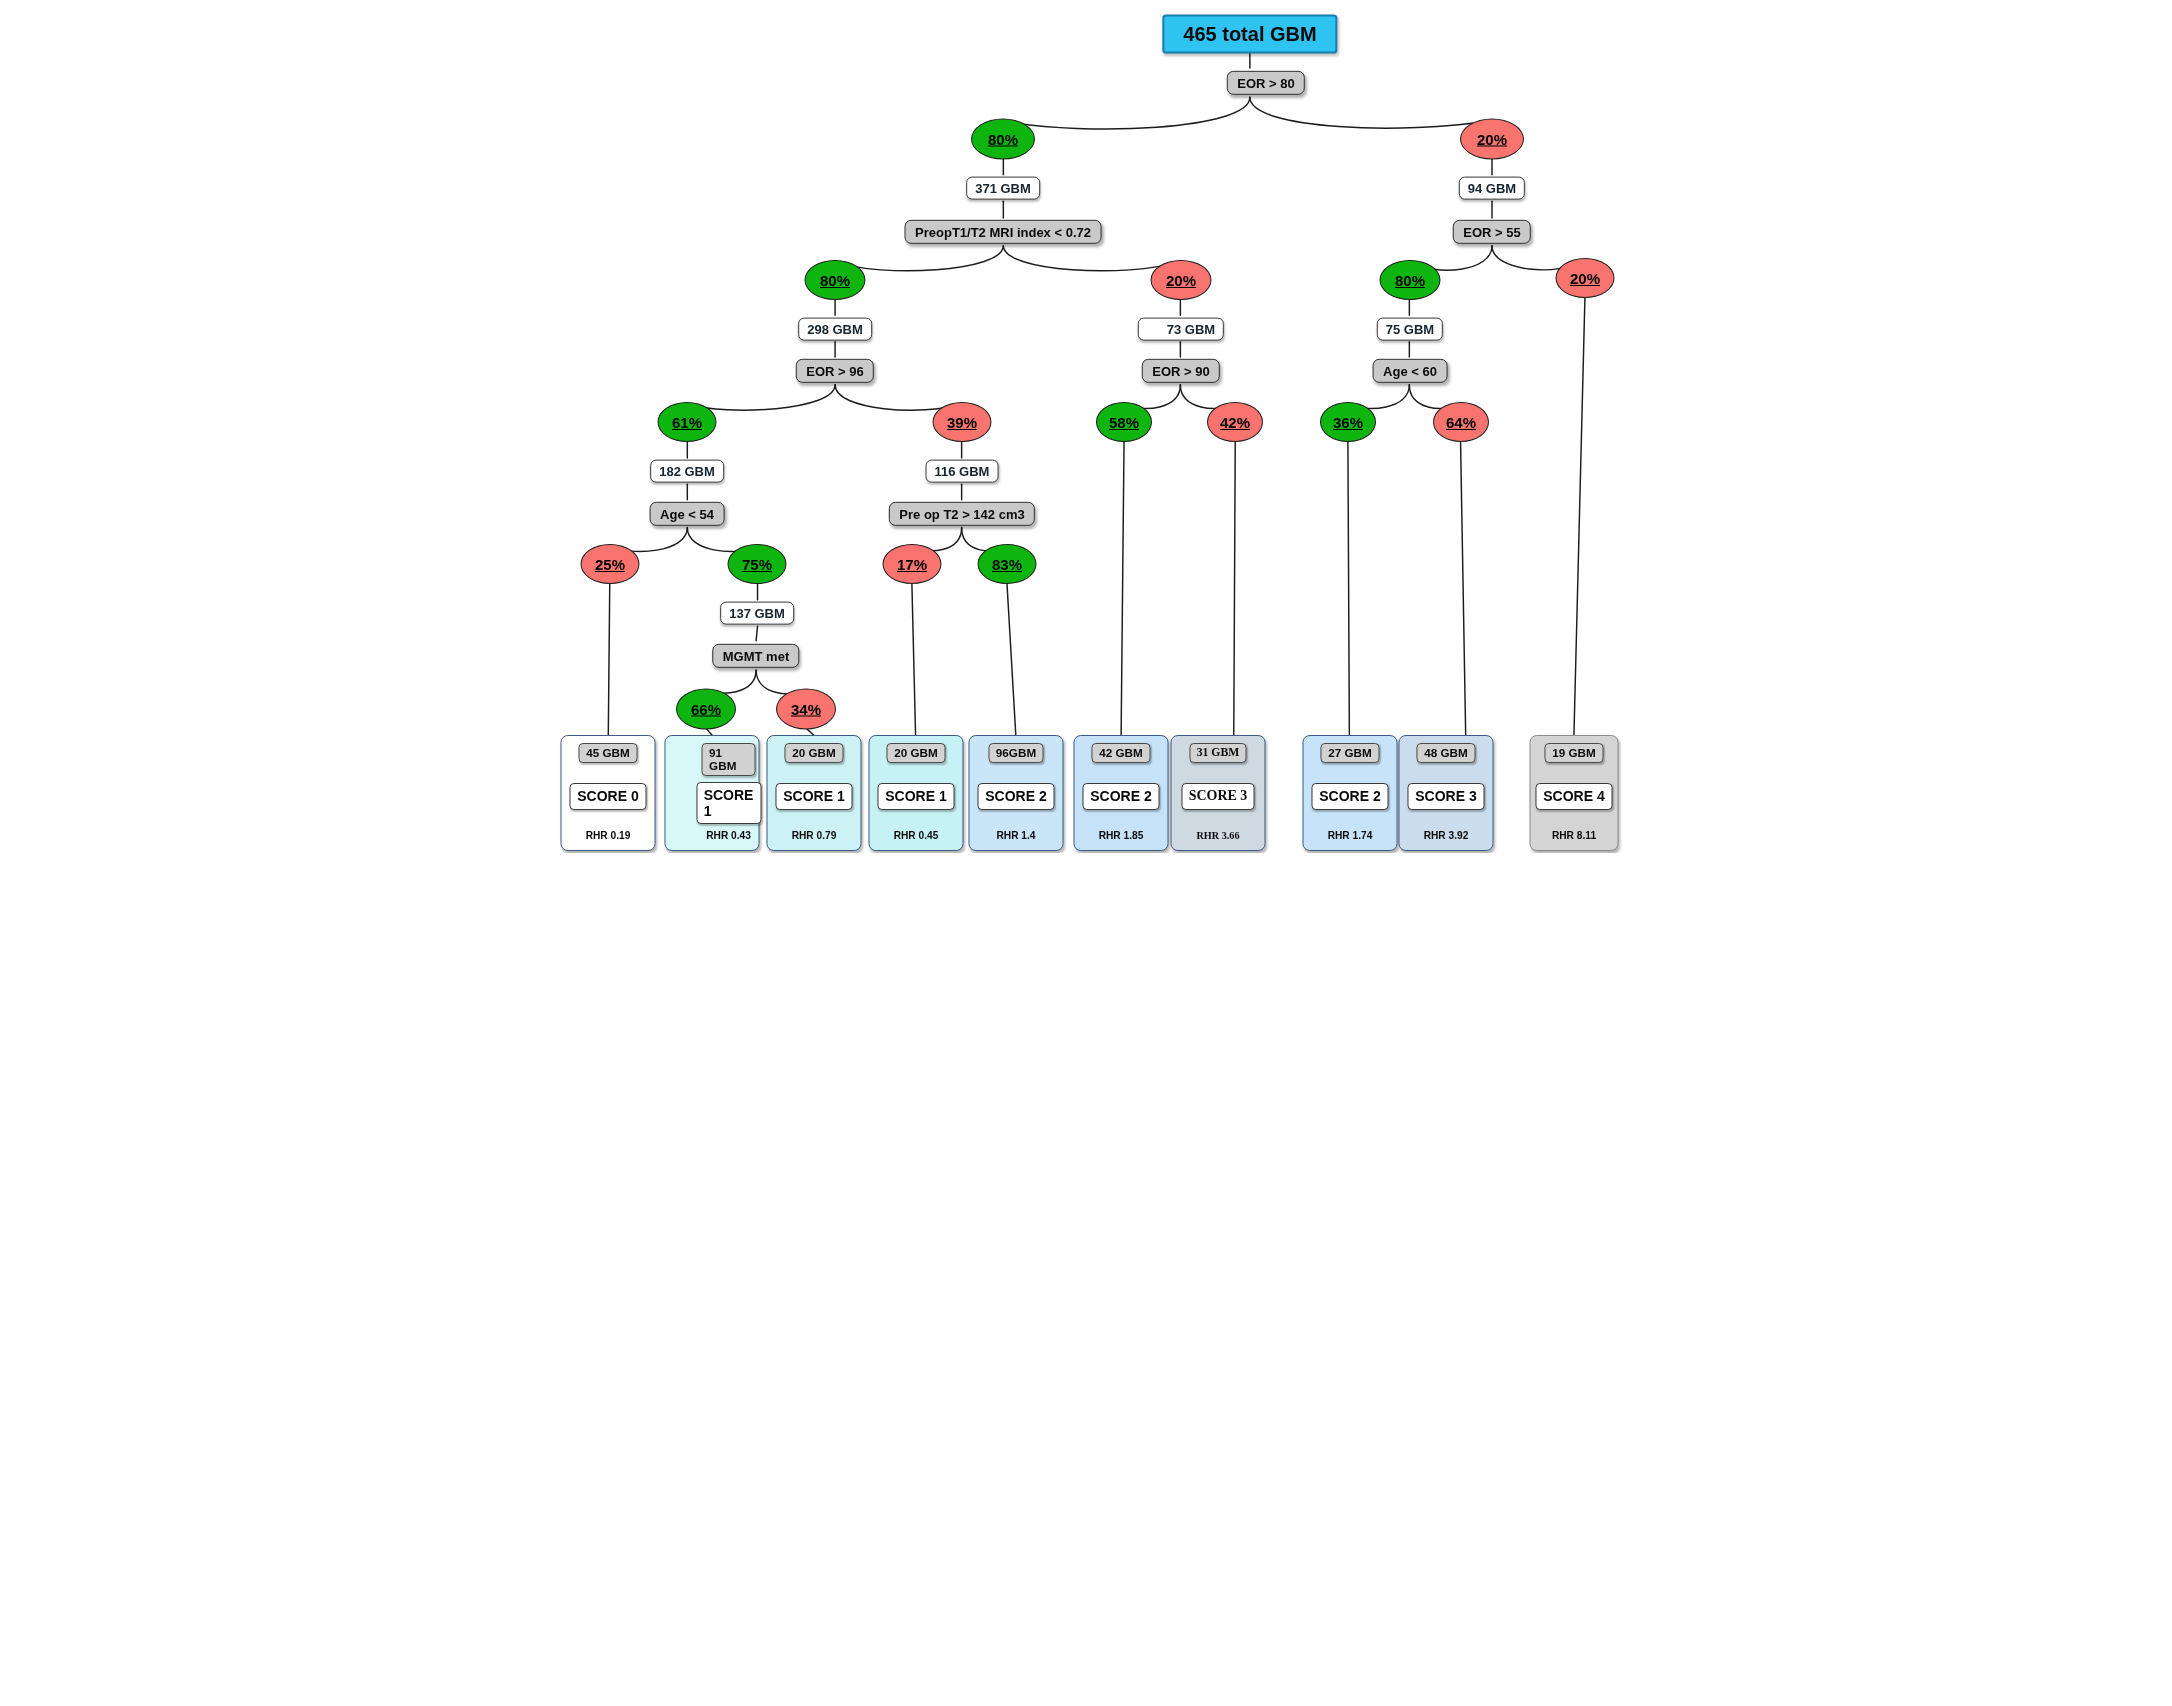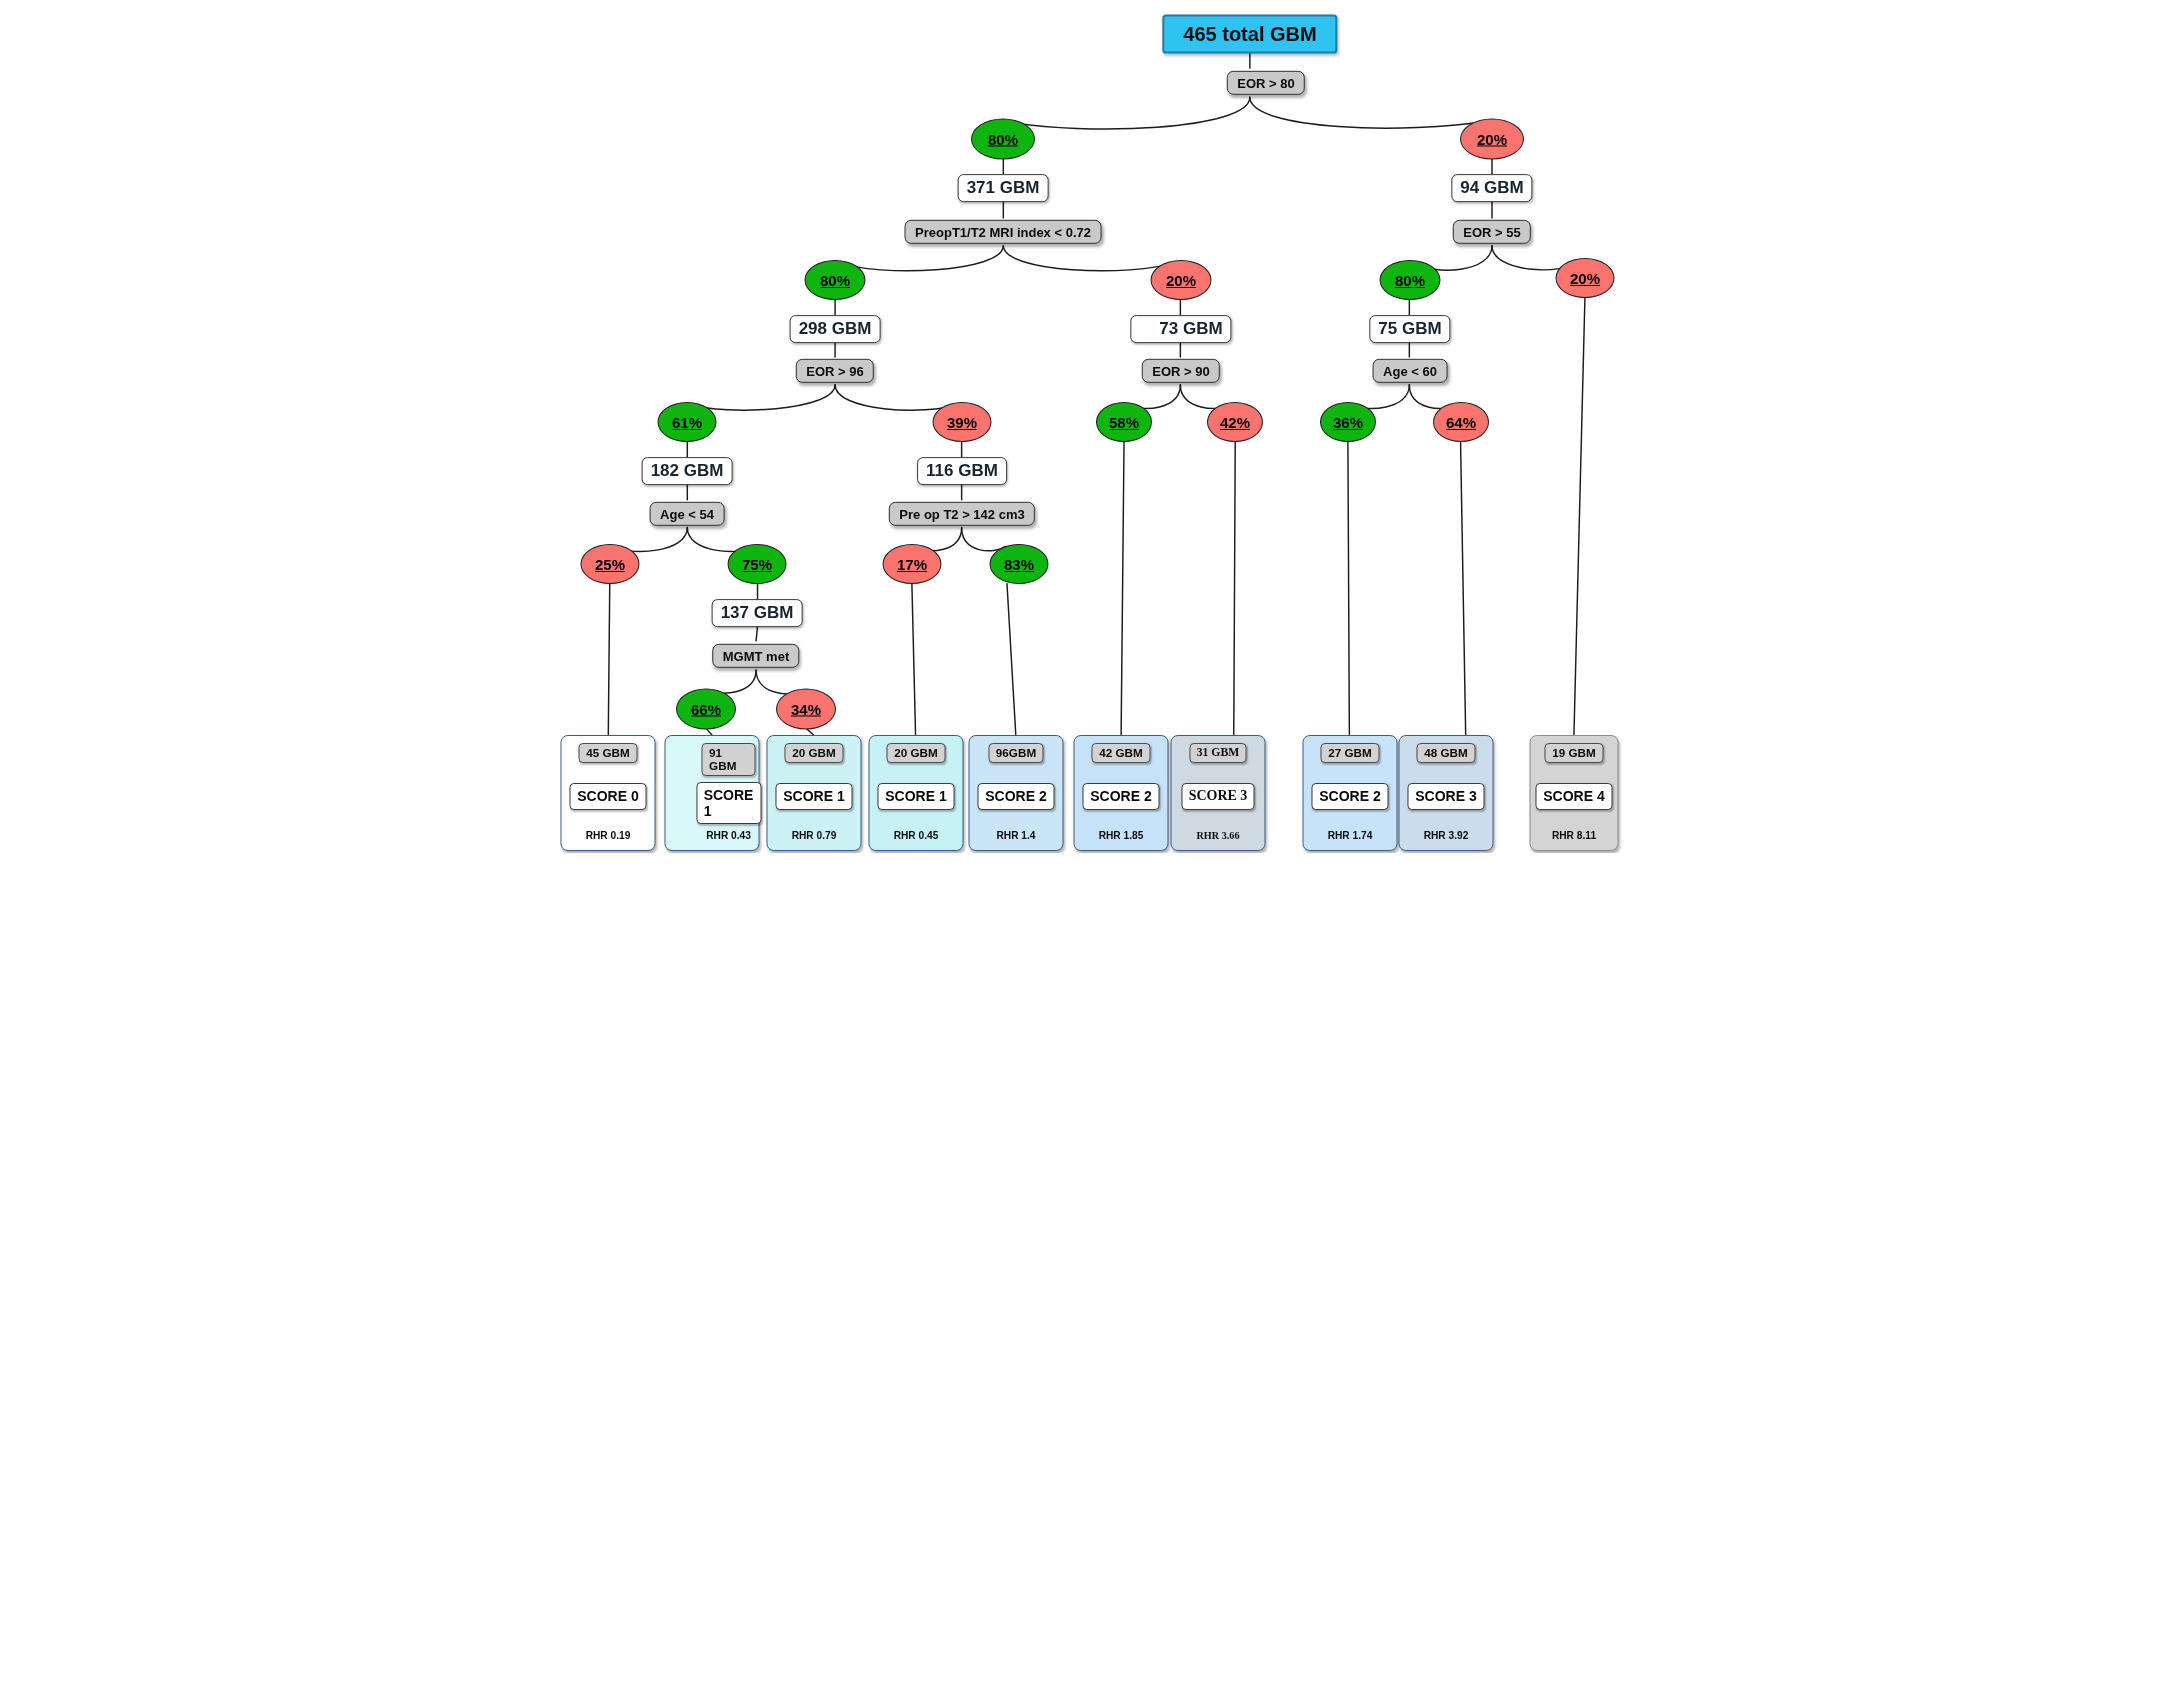--- a/index.html
+++ b/index.html
@@ -6,21 +6,21 @@
   .stage{position:relative;width:1086px;height:853px;margin:0 auto;background:#ffffff;overflow:hidden;}
   svg.edges{position:absolute;left:0;top:0;width:1086px;height:853px;}
   svg.edges path{stroke:#1c1c1c;stroke-width:2;fill:none;stroke-linecap:round;}
   .node{position:absolute;transform:translate(-50%,-50%);display:flex;align-items:center;justify-content:center;
         text-align:center;box-sizing:border-box;white-space:nowrap;}
   .rootbox{background:#2fc3f2;border:2.2px solid #177fb0;border-radius:3.7px;padding:5.9px 19px;
            font-size:20px;font-weight:800;color:#0a0a0a;box-shadow:1.5px 2.2px 2.9px rgba(0,0,0,0.25);}
   .cond{background:#c9c9c9;border:1.8px solid #2f2f2f;border-radius:6.6px;padding:3.7px 9.5px;
         font-size:13px;font-weight:800;color:#0a0a0a;box-shadow:1.5px 2.2px 2.9px rgba(0,0,0,0.3);}
   .count{background:#ffffff;border:1.5px solid #3a3a3a;border-radius:5.9px;padding:2.9px 8px;
-         font-size:17px;font-weight:800;color:#16242e;box-shadow:0.7px 1.5px 2.2px rgba(0,0,0,0.25);}
+         font-size:13px;font-weight:800;color:#16242e;box-shadow:0.7px 1.5px 2.2px rgba(0,0,0,0.25);}
   .pct{border:1.5px solid #1e1e1e;border-radius:50%;font-size:15px;font-weight:800;color:#000000;text-decoration:underline;}
   .pct.green{background:#0eb50e;}
   .pct.red{background:#f9746f;}
   .leaf{position:absolute;transform:translate(-50%,0);width:95px;height:116px;border-radius:7.3px;
         border:1.8px solid #3b5d85;box-sizing:border-box;display:flex;flex-direction:column;
         align-items:center;justify-content:space-between;padding:7.3px 2.9px 8.8px 2.9px;
         box-shadow:1.5px 2.2px 2.9px rgba(0,0,0,0.3);}
   .leaf.graybrd{border-color:#8c8c8c;}
   .chip{background:#d2d2d2;border:1.5px solid #4a4a4a;border-radius:4.4px;padding:2.2px 6.6px;
         font-size:11.7px;font-weight:800;color:#0a0a0a;box-shadow:0.7px 1.5px 1.5px rgba(0,0,0,0.25);}
@@ -122,21 +122,21 @@
   <div class="node pct red" style="left:918px;top:422px;width:56px;height:40px;">64%</div>
 
   <div class="node pct red" style="left:67px;top:564px;width:59px;height:40px;">25%</div>
   <div class="node pct green" style="left:214px;top:564px;width:59px;height:40px;">75%</div>
   <div class="node count" style="left:214px;top:613px;">137 GBM</div>
   <div class="node cond" style="left:213px;top:656px;">MGMT met</div>
   <div class="node pct green" style="left:163px;top:709px;width:60px;height:41px;">66%</div>
   <div class="node pct red" style="left:263px;top:709px;width:60px;height:41px;">34%</div>
 
   <div class="node pct red" style="left:369px;top:564px;width:59px;height:40px;">17%</div>
-  <div class="node pct green" style="left:476px;top:564px;width:59px;height:40px;">83%</div>
+  <div class="node pct green" style="left:464px;top:564px;width:59px;height:40px;">83%</div>
 
   <div class="leaf" style="left:65px;top:735px;background:#ffffff;">
     <div class="chip">45 GBM</div>
     <div class="score">SCORE 0</div>
     <div class="rhr">RHR 0.19</div>
   </div>
   <div class="leaf" style="left:169px;top:735px;background:#d8f7f8;padding-left:36px;">
     <div class="chip">91 GBM</div>
     <div class="score">SCORE 1</div>
     <div class="rhr">RHR 0.43</div>

